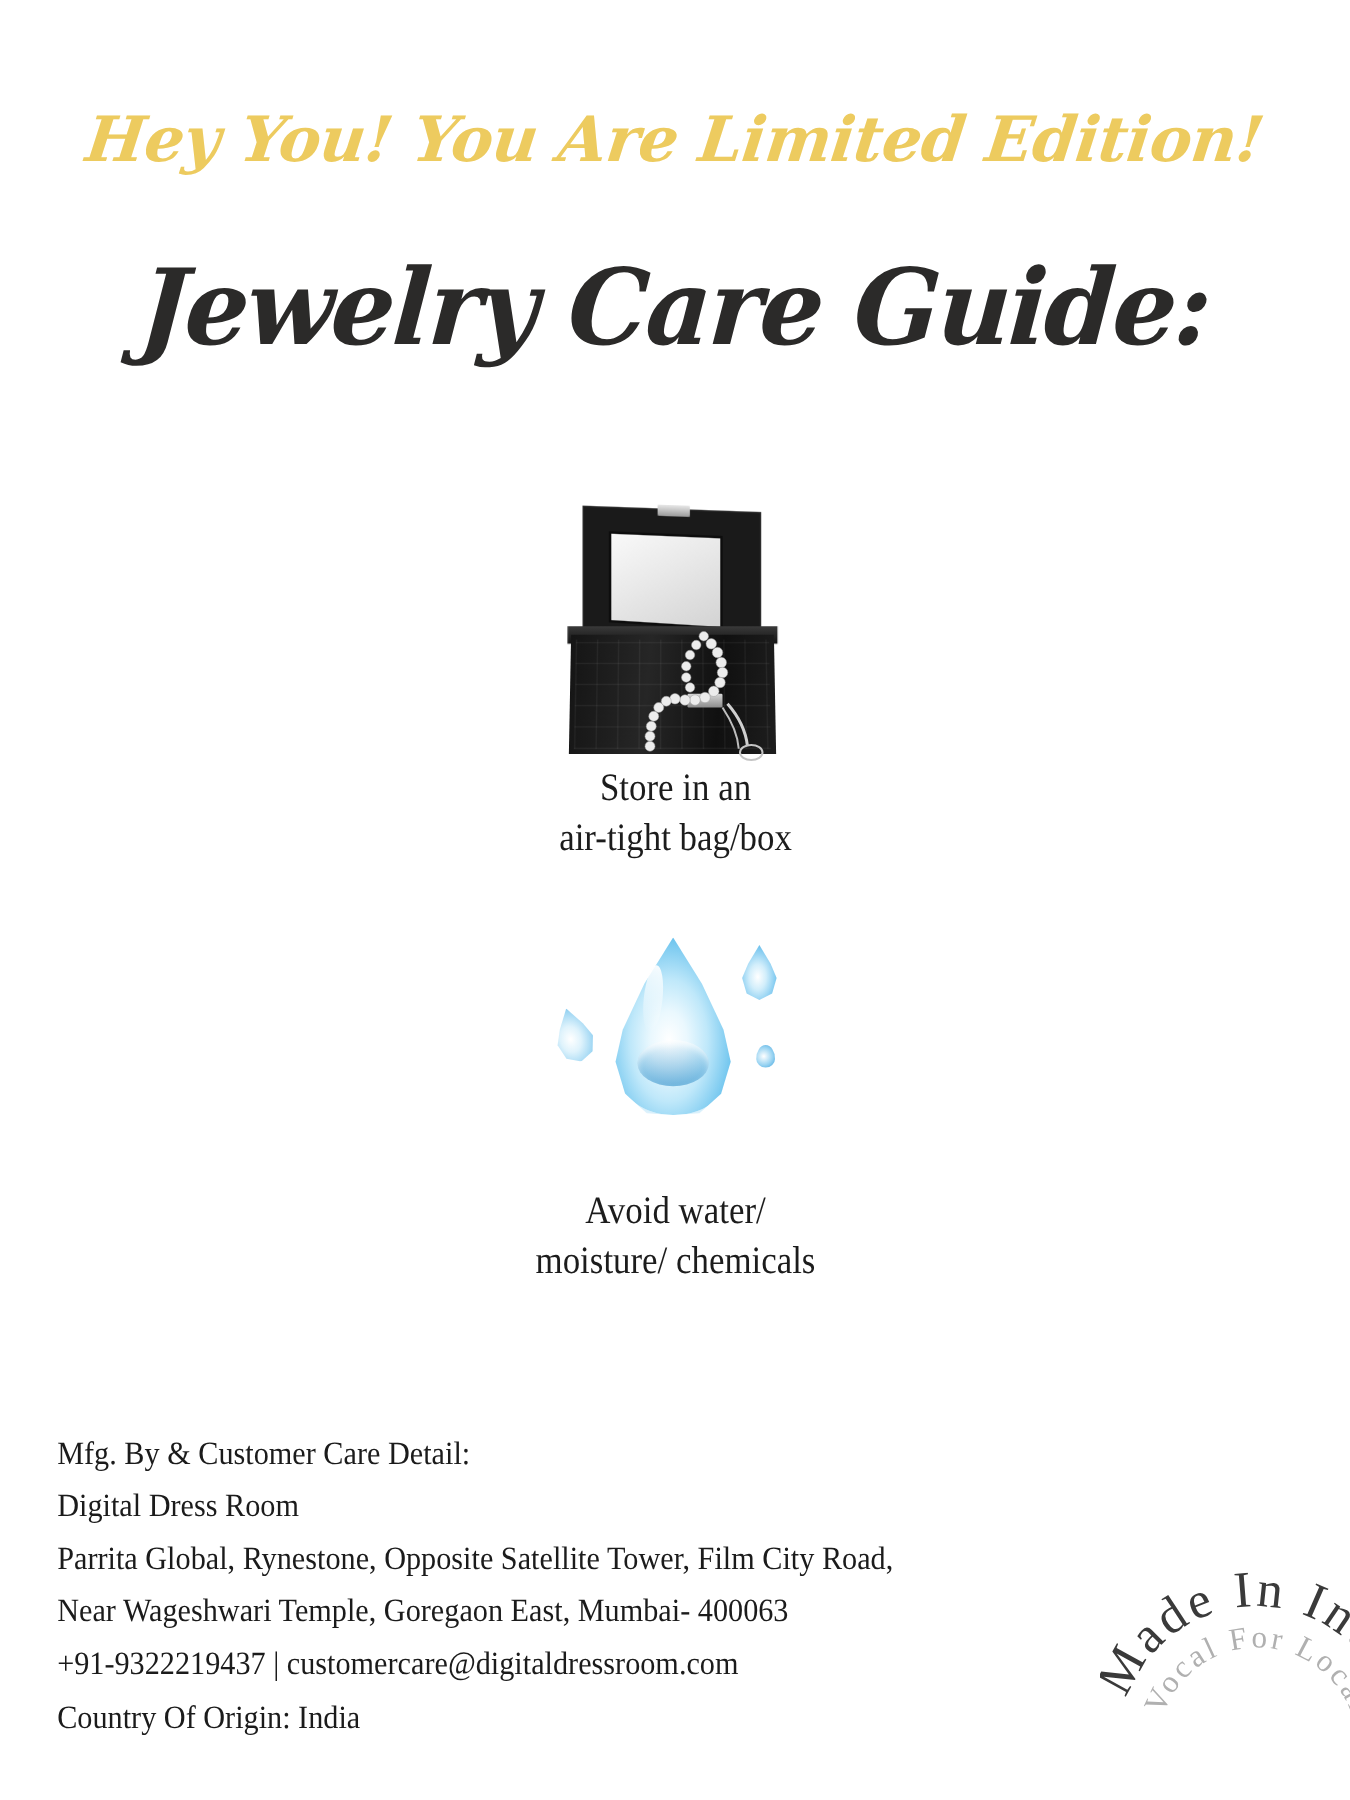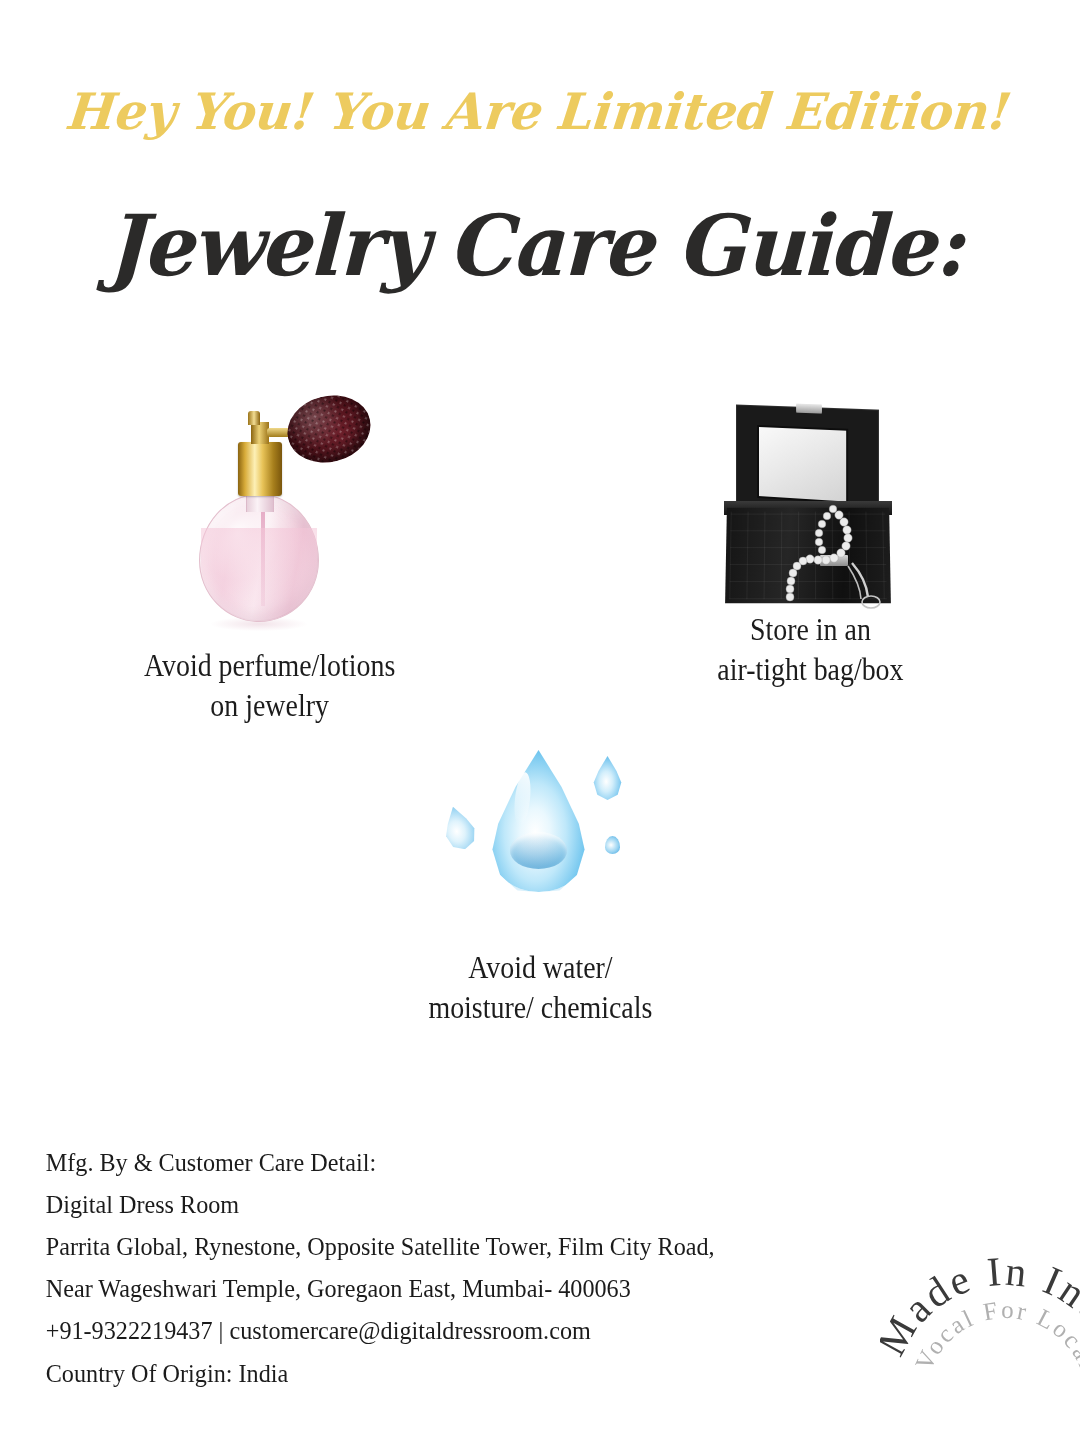--- a/index.html
+++ b/index.html
@@ -363,39 +363,20 @@
 
 <div class="page">
 
   <div class="eyebrow">Hey You! You Are Limited Edition!</div>
   <div class="main-title">Jewelry Care Guide:</div>
 
   <div class="grid">
 
     <div class="row row-1">
 
-      <div class="cell">
-        <div class="icon-wrap" style="height:250px;">
-          <div class="perfume">
-            <div class="pf-reflection"></div>
-            <div class="pf-body"></div>
-            <div class="pf-liquid"></div>
-            <div class="pf-neck"></div>
-            <div class="pf-collar"></div>
-            <div class="pf-stem"></div>
-            <div class="pf-nub"></div>
-            <div class="pf-tube"></div>
-            <div class="pf-bulb"></div>
-          </div>
-        </div>
-        <div class="caption" style="margin-top:16px;">
-          <div>Avoid perfume/lotions</div>
-          <div>on jewelry</div>
-        </div>
-      </div>
 
 
       <div class="cell">
         <div class="icon-wrap" style="height:238px;">
           <div class="jbox">
             <div class="jb-lid">
               <div class="jb-lid-inner"></div>
               <div class="jb-clasp"></div>
             </div>
             <div class="jb-interior"></div>

